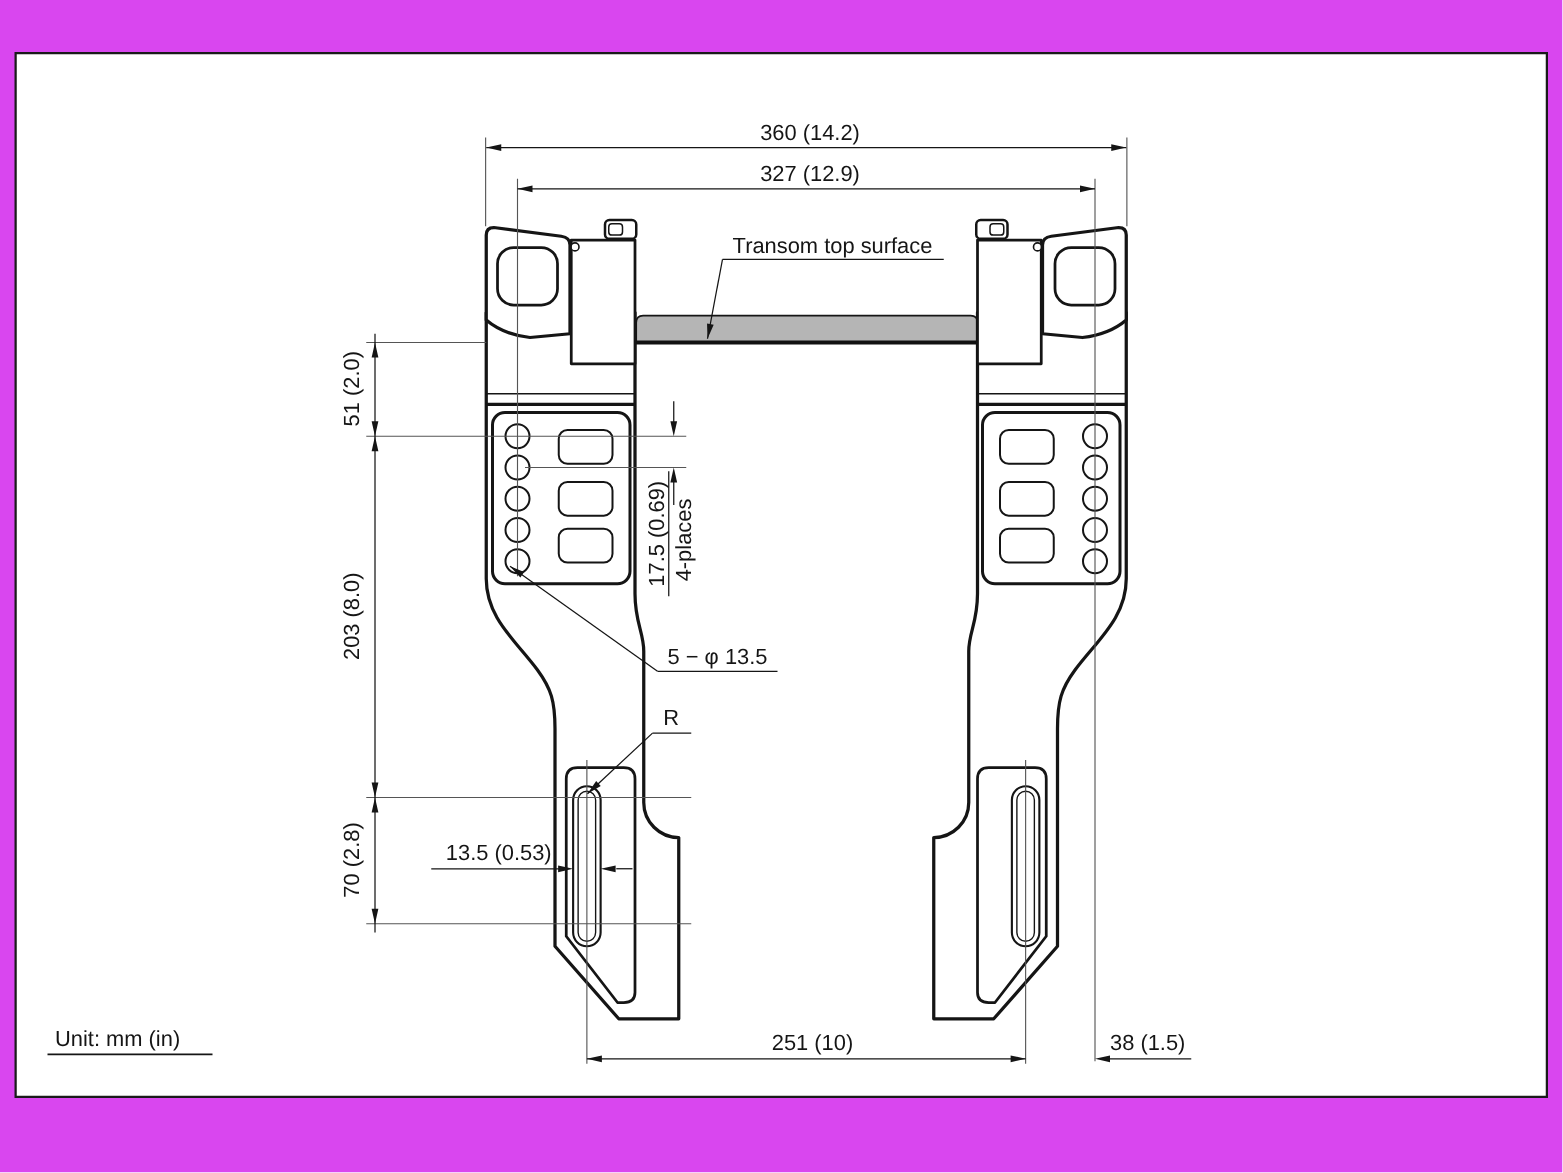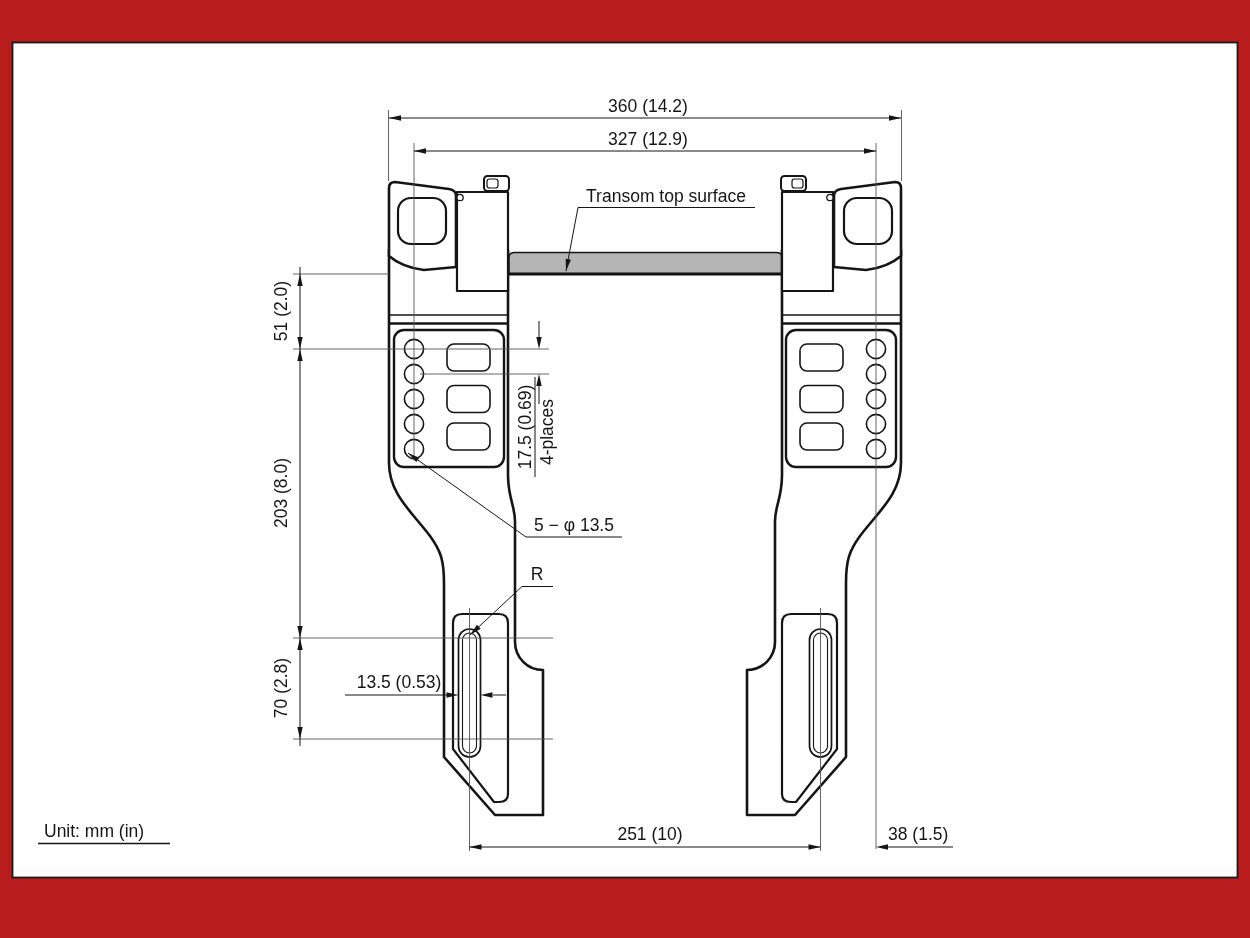--- a/index.html
+++ b/index.html
@@ -1,16 +1,16 @@
 <!DOCTYPE html>
 <html><head>
 <meta charset="utf-8">
 <style>
   html,body{margin:0;padding:0;background:#fff;}
-  .page{position:relative;width:1250px;height:938px;background:#b91c1c;overflow:hidden;}
+  .page{position:relative;width:1250px;height:938px;background:#d946ef;overflow:hidden;}
   svg{display:block;}
   svg text{font-family:"Liberation Sans","DejaVu Sans",sans-serif;fill:#151515;}
   .dimtxt{font-size:17.5px;}
   .parts{stroke:#151515;}
   .thin{stroke:#555;stroke-width:0.9;}
   .dim{stroke:#151515;stroke-width:1;}
   .arrow{fill:#151515;stroke:none;}
 </style>
 </head>
 <body>

